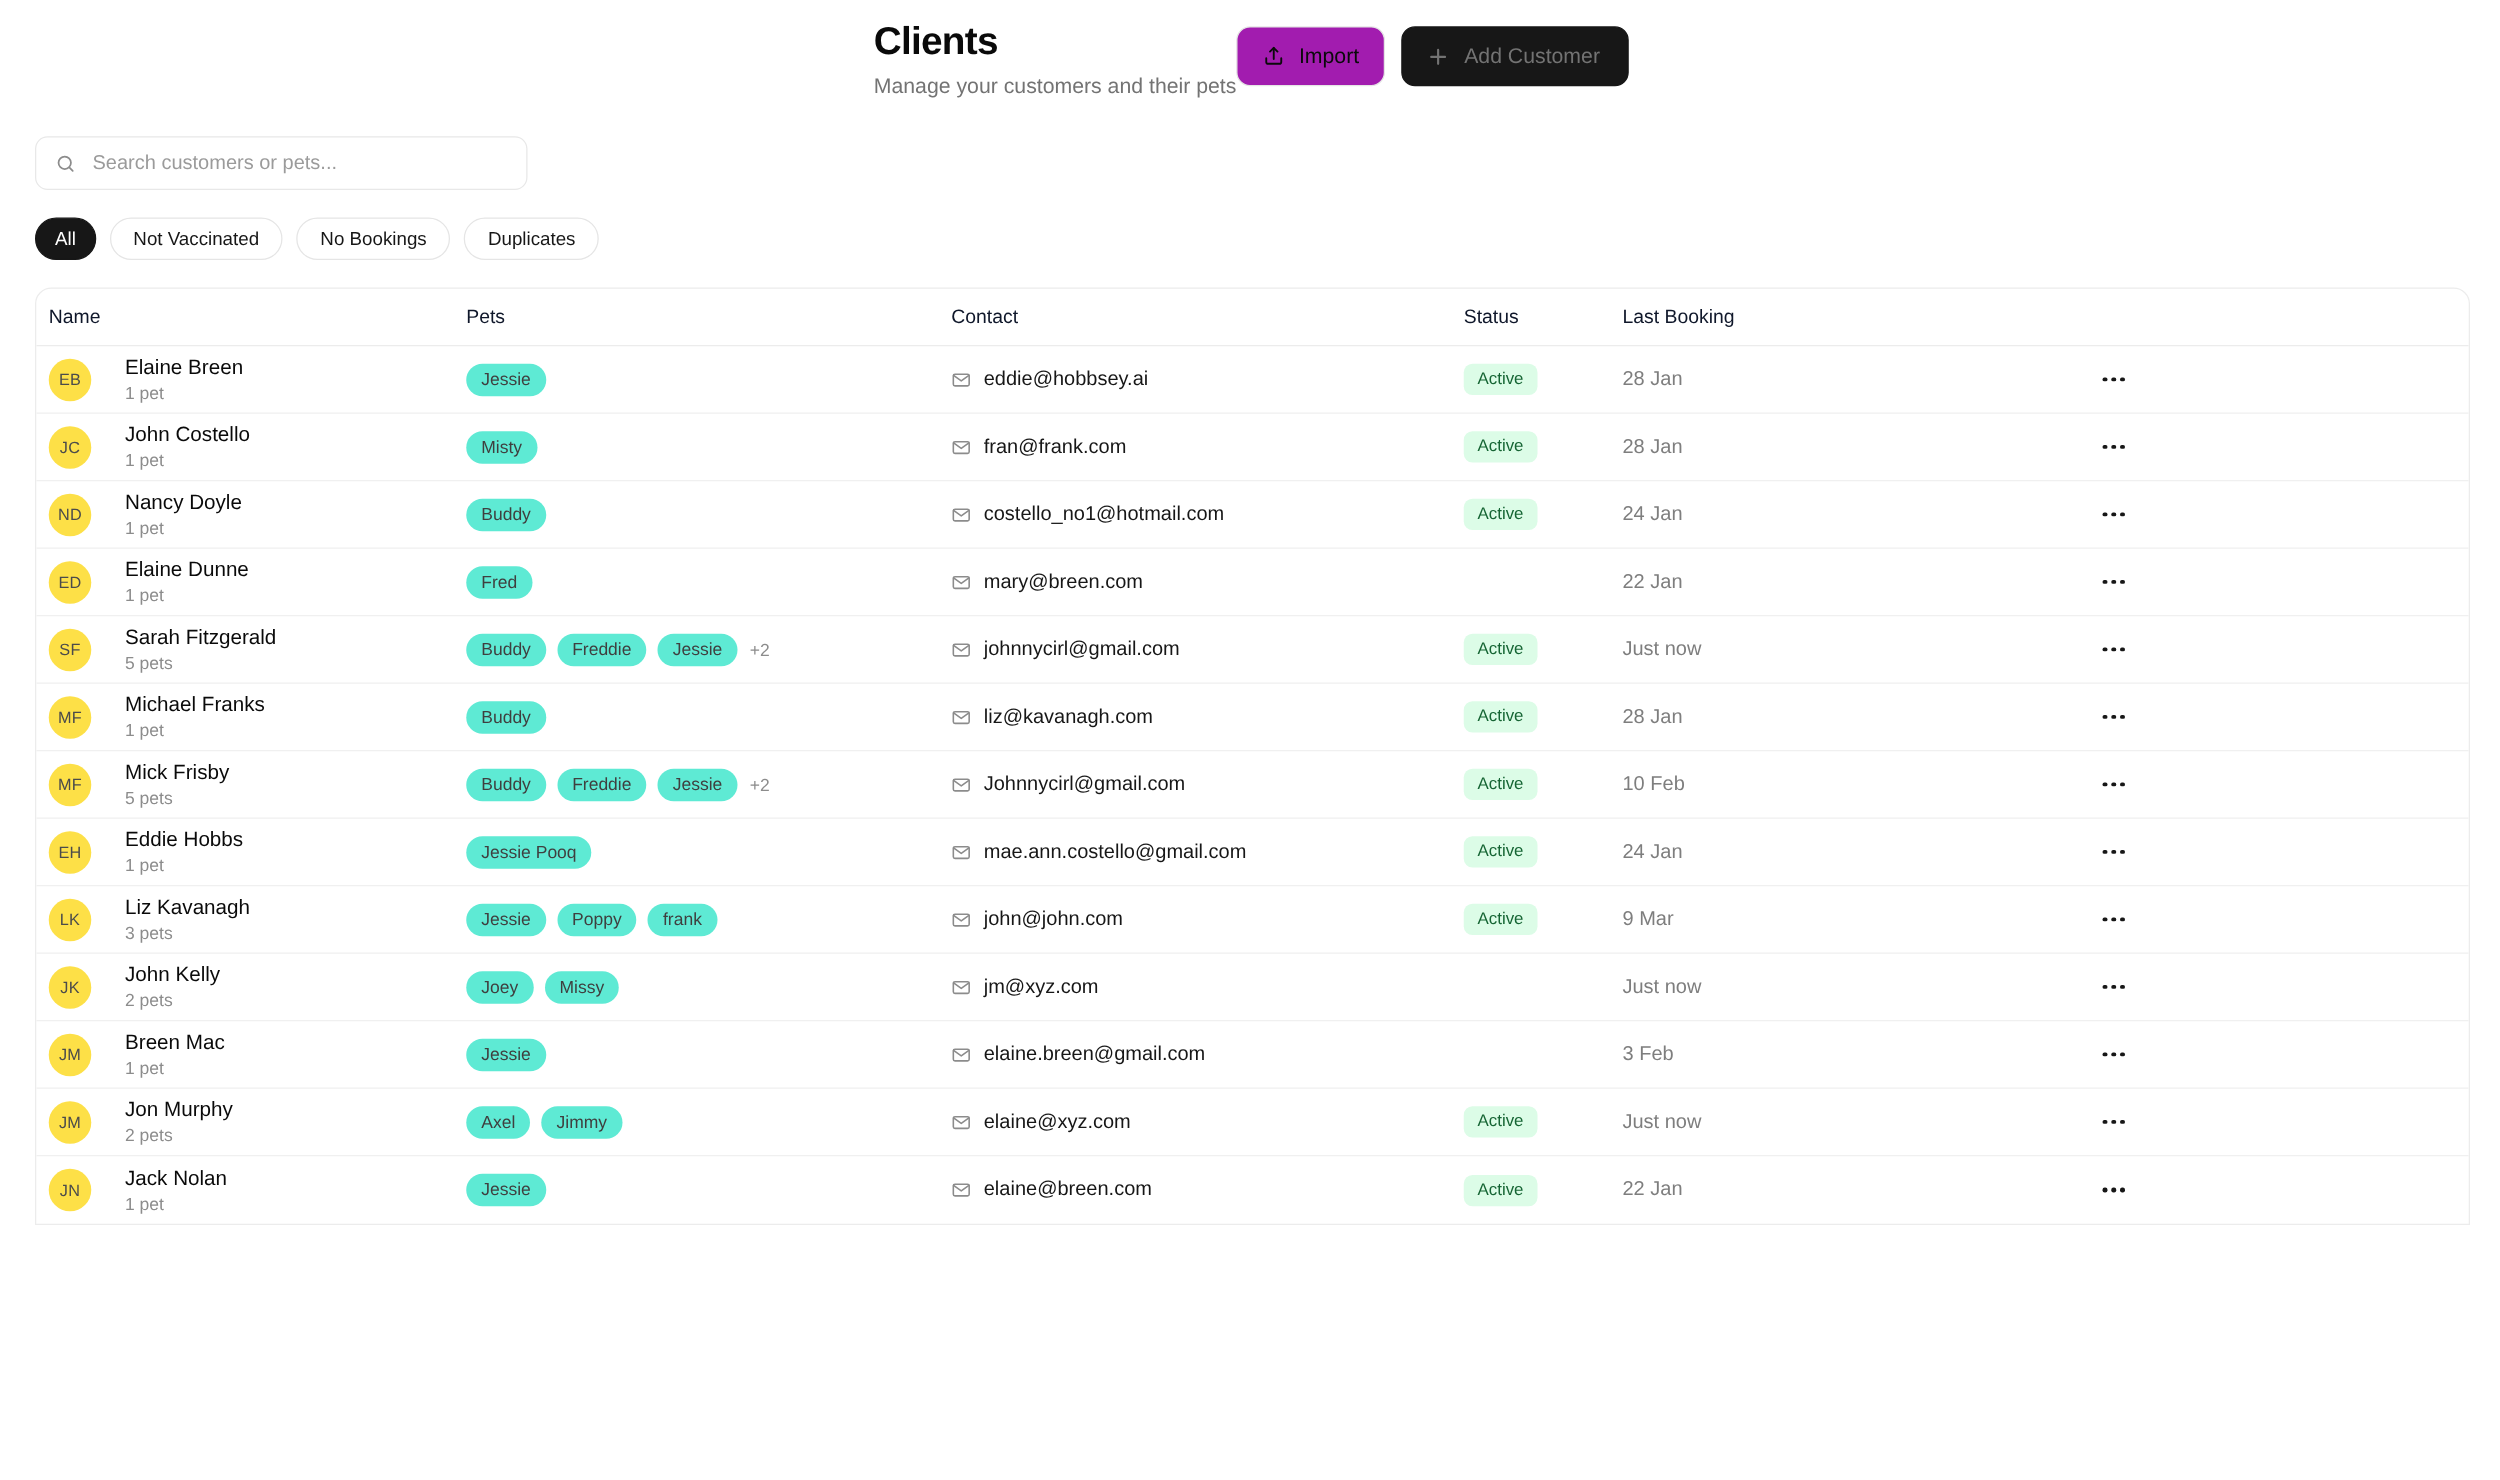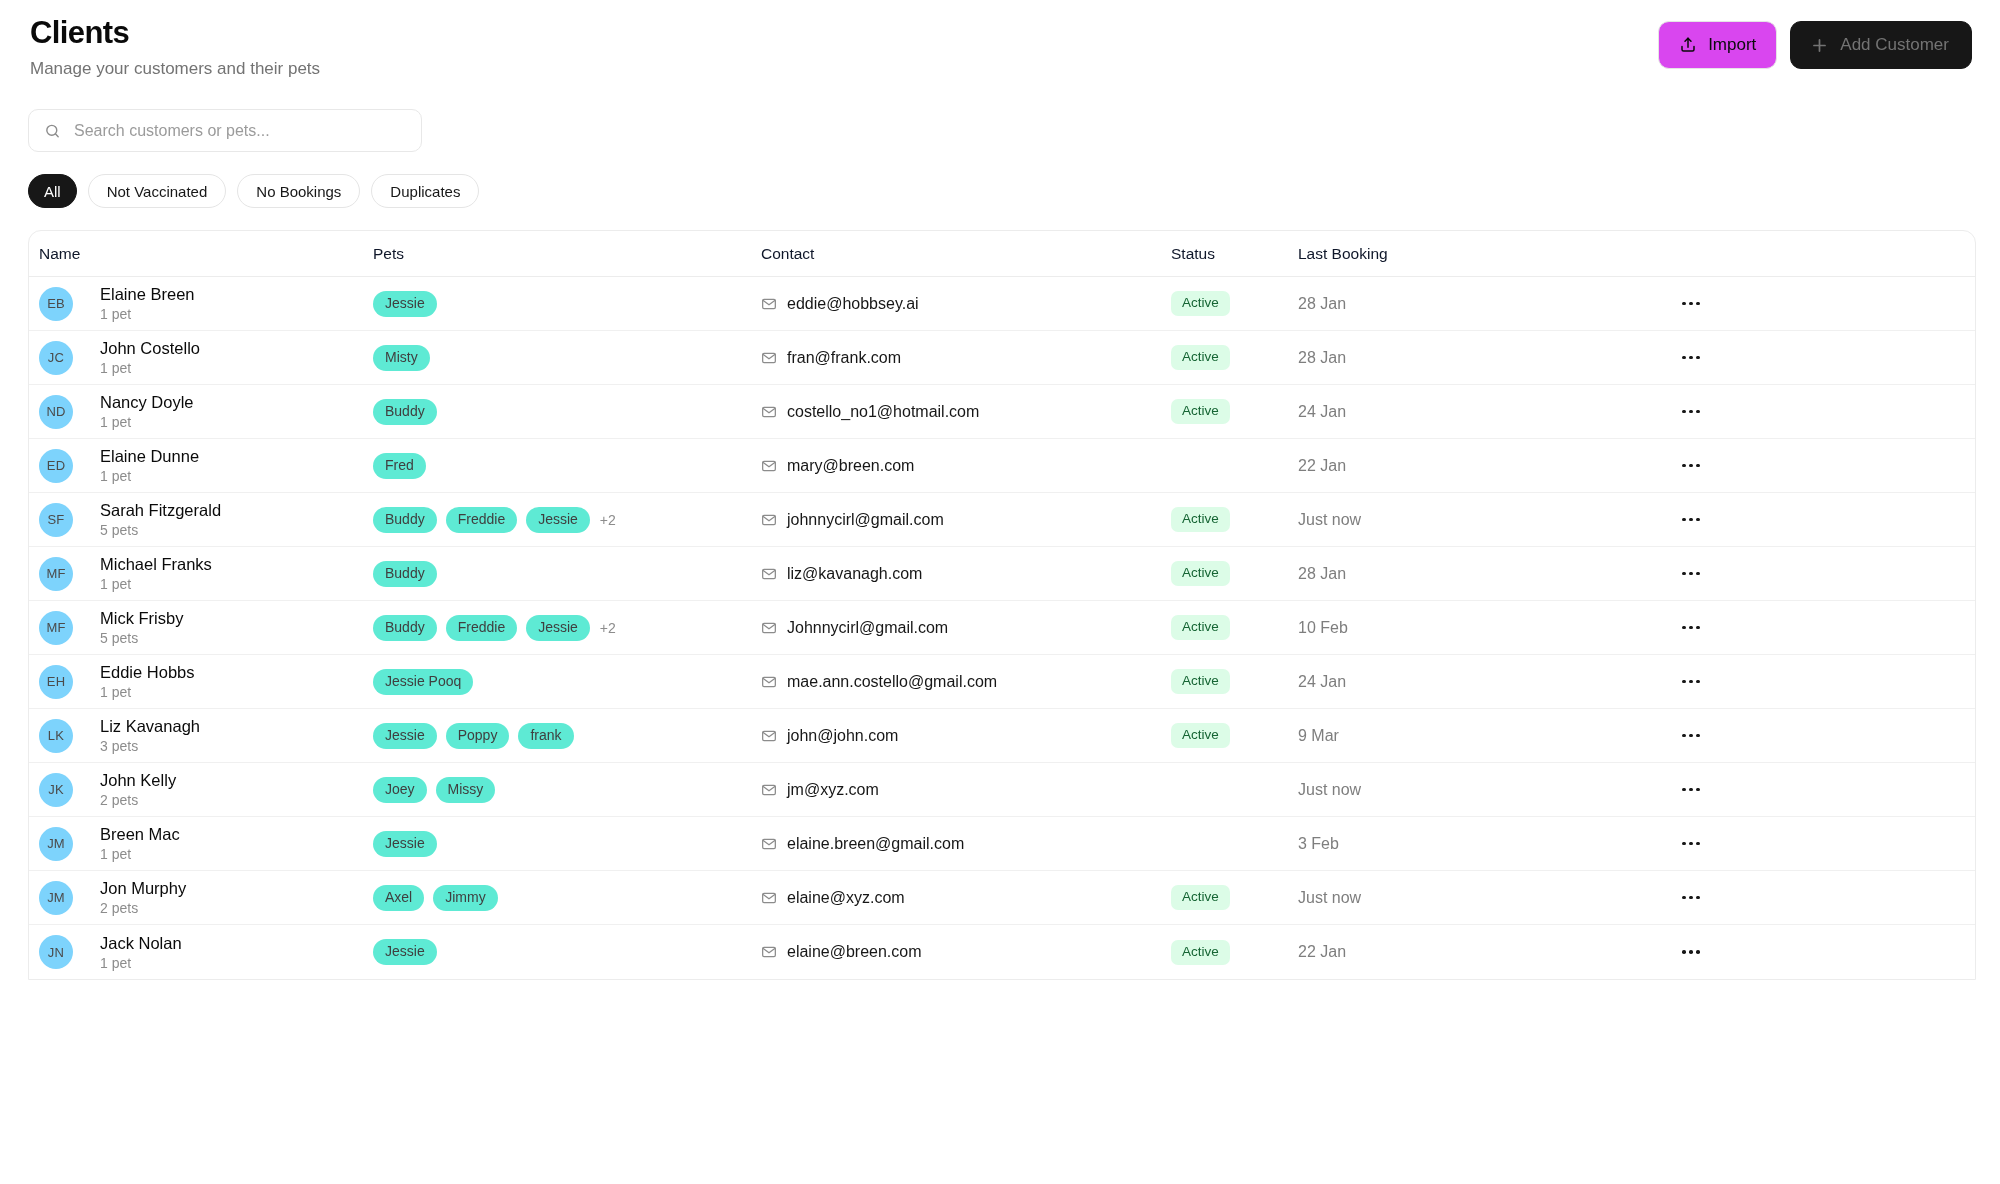--- a/index.html
+++ b/index.html
@@ -11,21 +11,21 @@
     font-family: "Liberation Sans", sans-serif;
     color: #0a0a0a;
     overflow: hidden;
   }
   .page { width: 2000px; height: 1184px; position: relative; padding: 0 28px; }
 
   
   .header {
     display: flex;
     align-items: flex-start;
-    justify-content: space-between;
+    justify-content: center;
     padding-top: 14px;
   }
   .title-block { padding-left: 2px; }
   .page-title {
     font-size: 31px;
     font-weight: bold;
     letter-spacing: -0.6px;
     line-height: 38px;
     color: #0a0a0a;
   }
@@ -42,21 +42,21 @@
     align-items: center;
     gap: 11px;
     height: 48px;
     border-radius: 11px;
     font-size: 17px;
     cursor: pointer;
     white-space: nowrap;
     user-select: none;
   }
   .btn-secondary {
-    background: #d946ef;
+    background: #a21caf;
     border: 1px solid #e5e5e5;
     color: #0a0a0a;
     padding: 4px 20px;
   }
   .btn-primary {
     background: #171717;
     border: 1px solid #171717;
     color: #737373;
     padding: 0 22px 0 19px;
     font-weight: 500;
@@ -149,21 +149,21 @@
   .c-contact  { width: 410px; }
   .c-status   { width: 127px; }
   .c-booking  { width: 200px; }
   .c-actions  { width: 477px; justify-content: flex-start; padding-left: 178px; }
 
   .trow.data { min-height: 54px; }
 
   .avatar {
     width: 34px; height: 34px;
     border-radius: 50%;
-    background: #7dd3fc;
+    background: #fde047;
     color: #4b4b4b;
     font-size: 13px;
     display: flex;
     align-items: center;
     justify-content: center;
     flex: none;
     letter-spacing: 0.2px;
   }
   .name-text { margin-left: 27px; }
   .name-primary {

